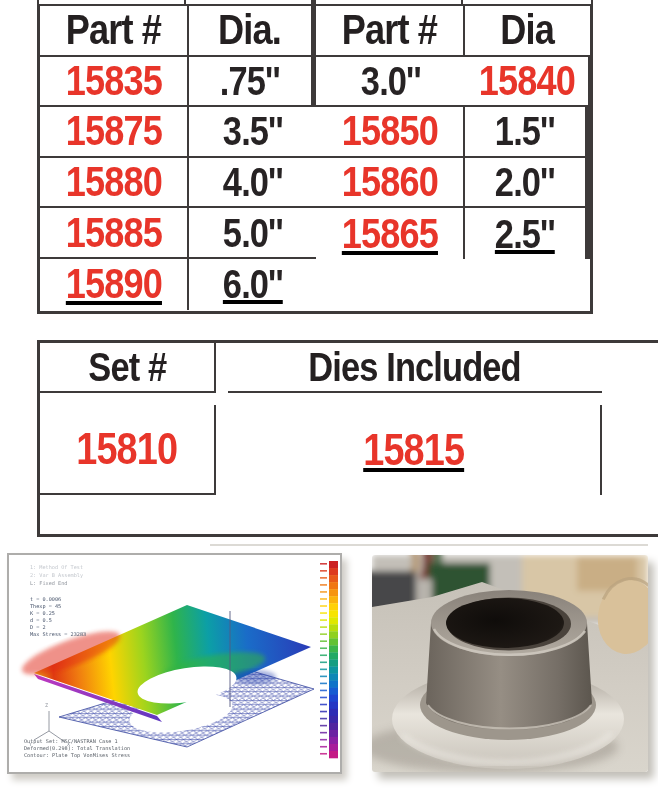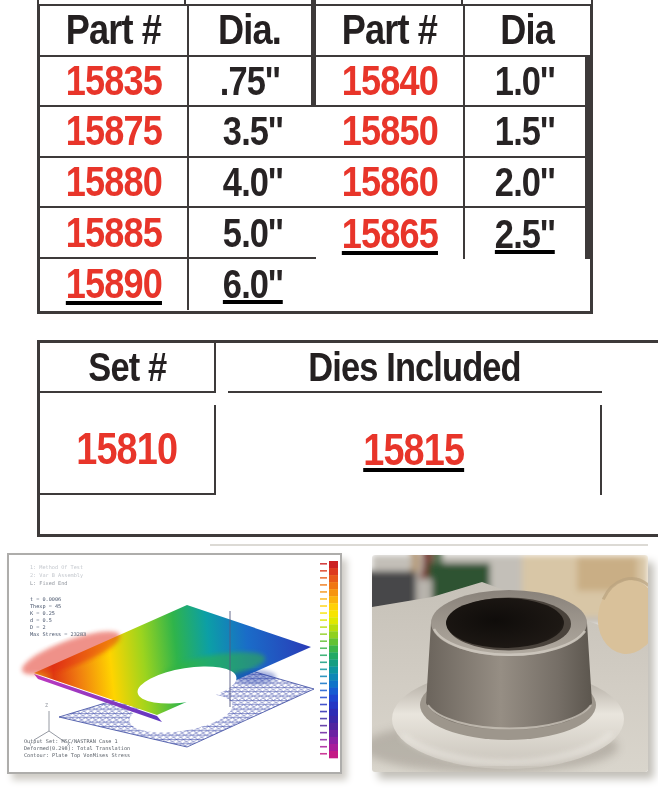--- a/index.html
+++ b/index.html
@@ -61,25 +61,25 @@
       </div>
       <div class="cell hdr  last-col">
         <span class="cond ">Dia</span>
       </div>
       <div class="cell ">
         <span class="cond num-red">15835</span>
       </div>
       <div class="cell thick">
         <span class="cond num-blk">.75''</span>
       </div>
+      <div class="cell  last-col">
+        <span class="cond num-blk">3.0''</span>
+      </div>
       <div class="cell ">
         <span class="cond num-red">15840</span>
-      </div>
-      <div class="cell thick">
-        <span class="cond num-blk">1.0''</span>
       </div>
       <div class="cell ">
         <span class="cond num-red">15875</span>
       </div>
       <div class="cell  last-col">
         <span class="cond num-blk">3.5''</span>
       </div>
       <div class="cell ">
         <span class="cond num-red">15850</span>
       </div>

